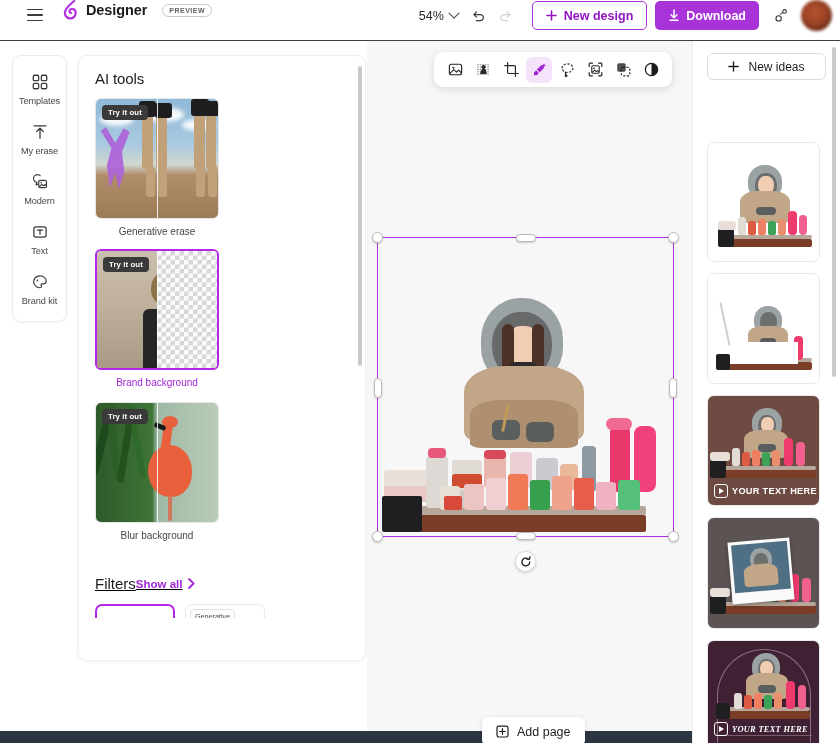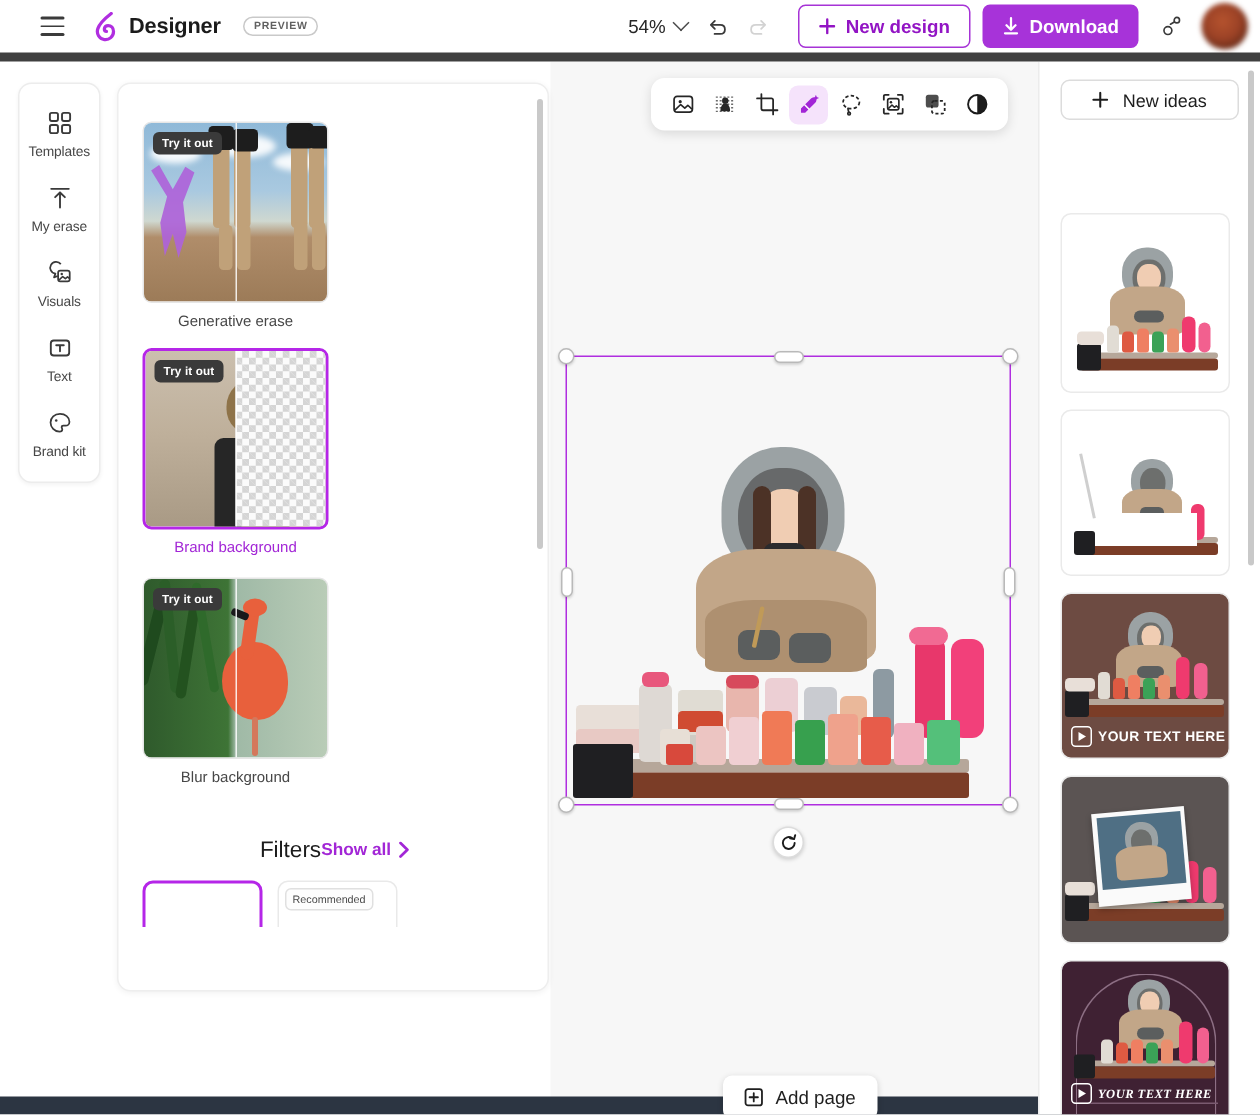--- a/index.html
+++ b/index.html
@@ -11,22 +11,22 @@
   }
   #app {
     position: relative; width: 840px; height: 743px;
     background: #ffffff;
   }
 
   
   .topbar {
     position: absolute; top: 0; left: 0; width: 840px; height: 41px;
     background: #ffffff;
-    border-bottom: 6px solid #404040;
-    display: flex; align-items: center;
+    border-bottom: 1px solid #404040;
+    display: flex; align-items: flex-start;
     z-index: 40;
   }
   .hamburger {
     width: 30px; height: 30px; margin-left: 20px;
     display: flex; flex-direction: column; justify-content: center;
     align-items: center; gap: 4px; cursor: pointer; border-radius: 4px;
   }
   .hamburger i { display: block; width: 16px; height: 1.6px; background: #3b3b3b; border-radius: 2px; }
 
   .brand { display: flex; align-items: center; gap: 6px; margin-left: 12px; cursor: pointer; }
@@ -153,21 +153,21 @@
   .kid-body { position:absolute; background:#262626; border-radius:6px 6px 3px 3px; }
 
   .art-flamingo { position:absolute; inset:0; background: linear-gradient(90deg,#2f5a2c 0%,#3e7436 46%,#9fb9a6 50%,#b9ccb7 100%); }
   .fl-body { position:absolute; left:52px; top:42px; width:44px; height:52px; border-radius:50% 50% 46% 50%; background:#e8603c; }
   .fl-neck { position:absolute; left:66px; top:18px; width:9px; height:36px; background:#e8603c; border-radius:5px; transform: rotate(8deg); }
   .fl-head { position:absolute; left:66px; top:13px; width:16px; height:12px; border-radius:50%; background:#e8603c; }
   .fl-beak { position:absolute; left:58px; top:21px; width:12px; height:5px; background:#19191b; border-radius:2px; transform:rotate(22deg); }
   .frond { position:absolute; background:#2c5c2a; border-radius:40px; }
 
   
-  .filters-head { display:flex; align-items:center; justify-content:center; margin-top: 34px; }
+  .filters-head { display:flex; align-items:center; justify-content:flex-start; margin-top: 34px; text-decoration: underline; }
   .filters-title { font-size:15px; color:#1c1c1c; }
   .show-all { font-size:11.5px; color:#a226d6; font-weight:bold; cursor:pointer; display:flex; align-items:center; gap:5px; }
 
   .filter-grid { display:flex; flex-wrap:wrap; gap:10px; margin-top:12px; }
   .filter-card { width:80px; cursor:pointer; }
   .filter-thumb {
     position:relative; width:80px; height:80px; border-radius:7px;
     border:1px solid #e9e9e9; overflow:hidden; background:#fff;
   }
   .filter-card.selected .filter-thumb { border:2.2px solid #b526e8; }
@@ -387,21 +387,21 @@
       <span class="rail-label">My erase</span>
     </div>
 
     <div class="rail-item">
       <svg width="18" height="18" viewBox="0 0 20 20">
         <path d="M10.6 3.4 A4.4 4.4 0 1 0 6.6 10.5 L5.6 13.2 L8.3 12.2" fill="none" stroke="#3a3a3a" stroke-width="1.3" stroke-linejoin="round"></path>
         <rect x="8.6" y="8.2" width="8.6" height="8" rx="1.6" fill="#fff" stroke="#3a3a3a" stroke-width="1.3"></rect>
         <circle cx="11.3" cy="10.7" r="0.9" fill="#3a3a3a"></circle>
         <path d="M9.2 15.3 L12 12.6 L14 14.2 L15.6 12.8 L16.9 14.1" fill="none" stroke="#3a3a3a" stroke-width="1.2" stroke-linejoin="round"></path>
       </svg>
-      <span class="rail-label">Visuals</span>
+      <span class="rail-label">Modern</span>
     </div>
 
     <div class="rail-item">
       <svg width="18" height="18" viewBox="0 0 20 20">
         <rect x="3.2" y="4.4" width="13.6" height="11.2" rx="2.2" fill="none" stroke="#3a3a3a" stroke-width="1.4"></rect>
         <path d="M7.2 8 H12.8 M10 8 V12.4" stroke="#3a3a3a" stroke-width="1.4" stroke-linecap="round"></path>
       </svg>
       <span class="rail-label">Text</span>
     </div>
 
@@ -412,20 +412,21 @@
                  C17 5.8 13.9 3.2 10 3.2 Z" fill="none" stroke="#3a3a3a" stroke-width="1.3" stroke-linejoin="round"></path>
         <circle cx="7.2" cy="8.2" r="0.95" fill="#3a3a3a"></circle>
       </svg>
       <span class="rail-label">Brand kit</span>
     </div>
   </div>
 
   <div class="panel">
     <div class="panel-scroll">
 
+      <div class="panel-title">AI tools</div>
 
       <div class="ai-grid">
 
         <div class="ai-card">
           <div class="ai-thumb">
             <div class="art-hand">
               <div class="cloud" style="left:4px;top:14px;width:34px;height:13px;"></div>
               <div class="cloud" style="left:46px;top:8px;width:42px;height:15px;"></div>
               <div class="cloud" style="left:86px;top:20px;width:34px;height:12px;"></div>
               <div class="leg" style="left:46px;top:8px;width:11px;height:62px;"></div>
@@ -515,21 +516,21 @@
               
               
               
             </div>
           </div>
 
         </div>
 
         <div class="filter-card">
           <div class="filter-thumb">
-            <div class="rec-badge">Recommended</div>
+            <div class="rec-badge">Generative</div>
             <div class="vendor" style="filter:sepia(0.28) saturate(1.15);">
               
               
               
               
               
               
               
               
               

